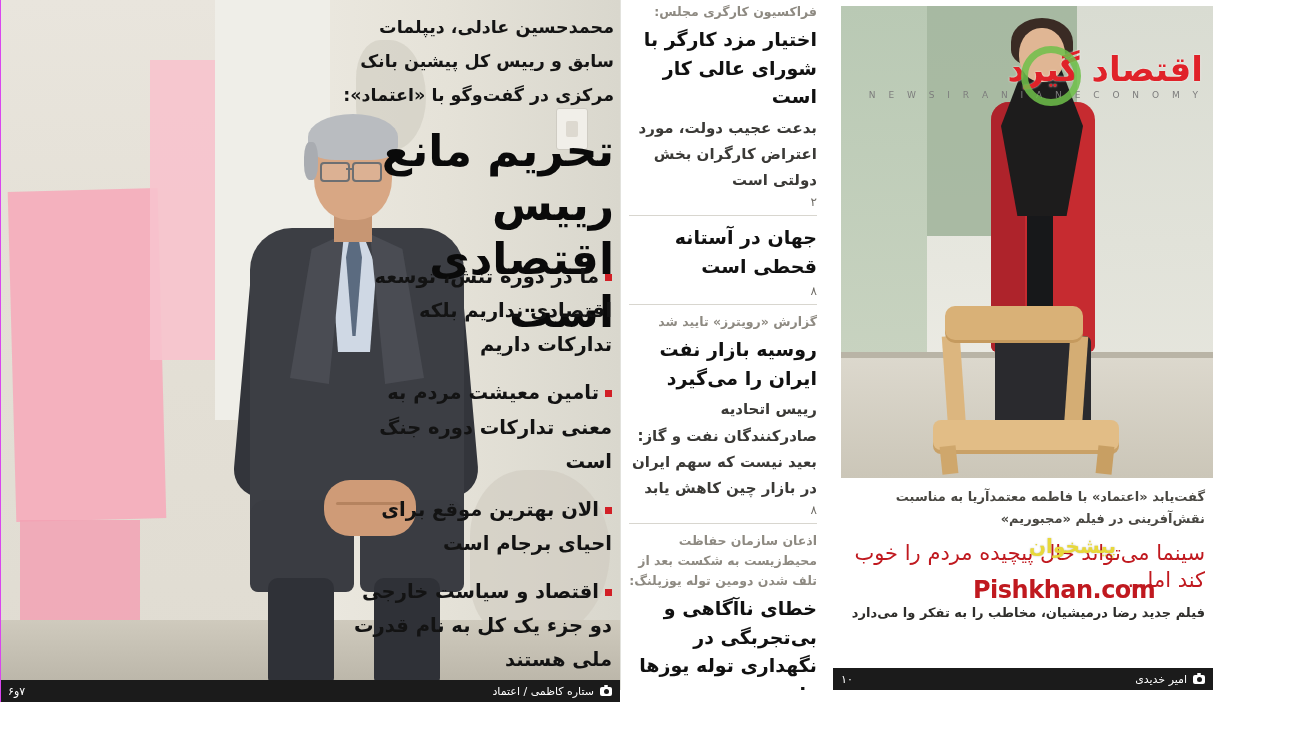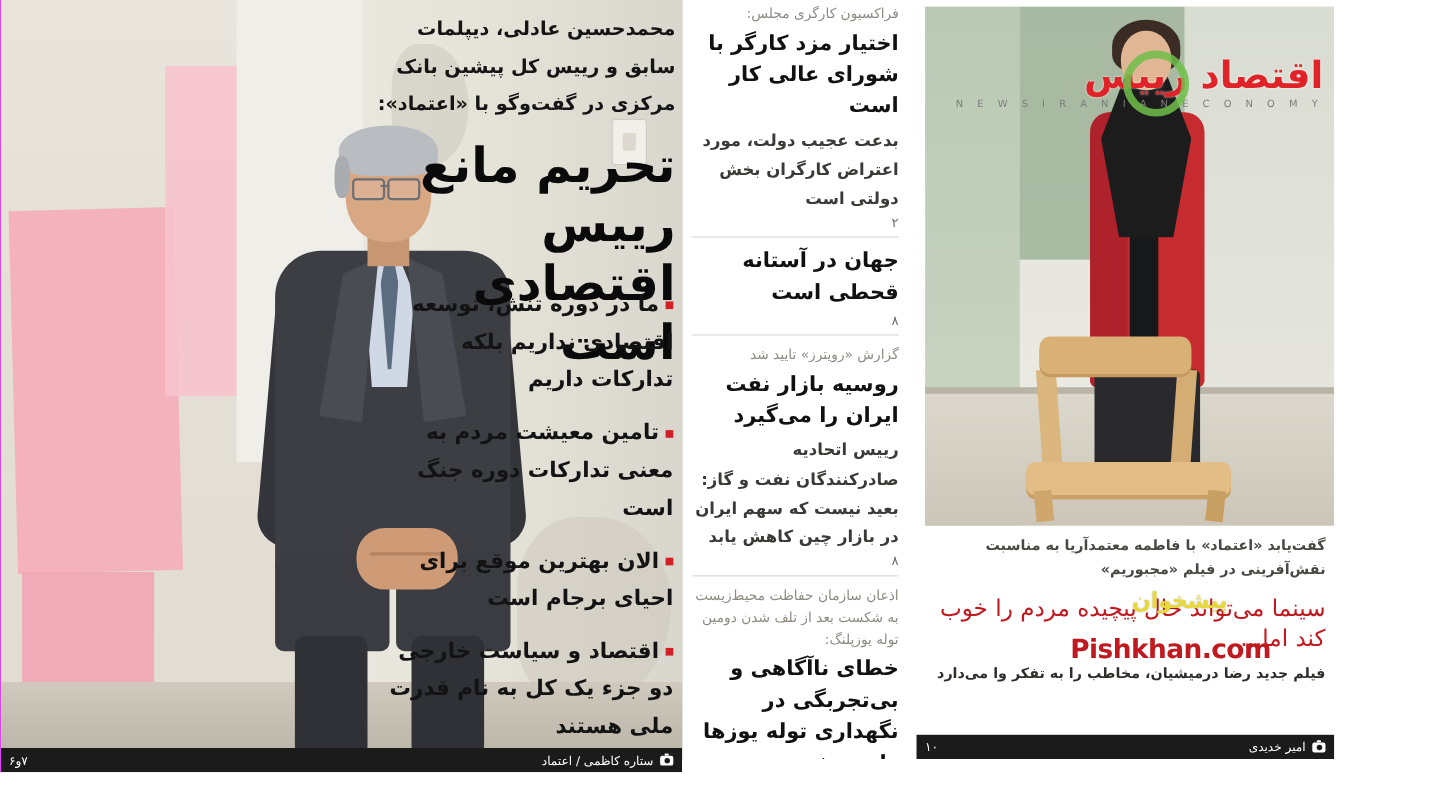--- a/index.html
+++ b/index.html
@@ -310,21 +310,21 @@
     text-align: right;
     overflow: hidden;
   }
   .brief { padding-bottom: 6px; border-bottom: 1px solid #d8d6cf; margin-bottom: 7px; }
   .brief:last-child { border-bottom: 0; }
   .brief-over {
     font-size: 12.5px;
     color: #8e8a82;
     line-height: 1.6;
     margin-bottom: 3px;
-    font-weight: 400;
+    font-weight: 700;
   }
   .brief-title {
     font-size: 19px;
     line-height: 1.5;
     font-weight: 700;
     color: #111;
     margin-bottom: 4px;
   }
   .brief-body {
     font-size: 15px;
@@ -644,21 +644,21 @@
       <div class="chair-leg-l"></div>
       <div class="chair-leg-r"></div>
       <div class="chair-back"></div>
       <div class="chair-seat"></div>
       <div class="chair-leg-fl"></div>
       <div class="chair-leg-fr"></div>
     </div>
 
     <div class="masthead">
       <div class="mast-ring"></div>
-      <div class="mast-main">اقتصاد رییس</div>
+      <div class="mast-main">اقتصاد گیرد</div>
       <div class="mast-sub">N E W S   I R A N I A N   E C O N O M Y</div>
     </div>
 
     <div class="rc-text">
       <div class="rc-over">گفت‌یابد «اعتماد» با فاطمه معتمدآریا به مناسبت نقش‌آفرینی در فیلم «مجبوریم»</div>
       <div class="rc-head">سینما می‌تواند حال پیچیده مردم را خوب کند اما...</div>
       <div class="rc-sub">فیلم جدید رضا درمیشیان، مخاطب را به تفکر وا می‌دارد</div>
     </div>
 
     <div class="watermark-fa">پیشخوان</div>

